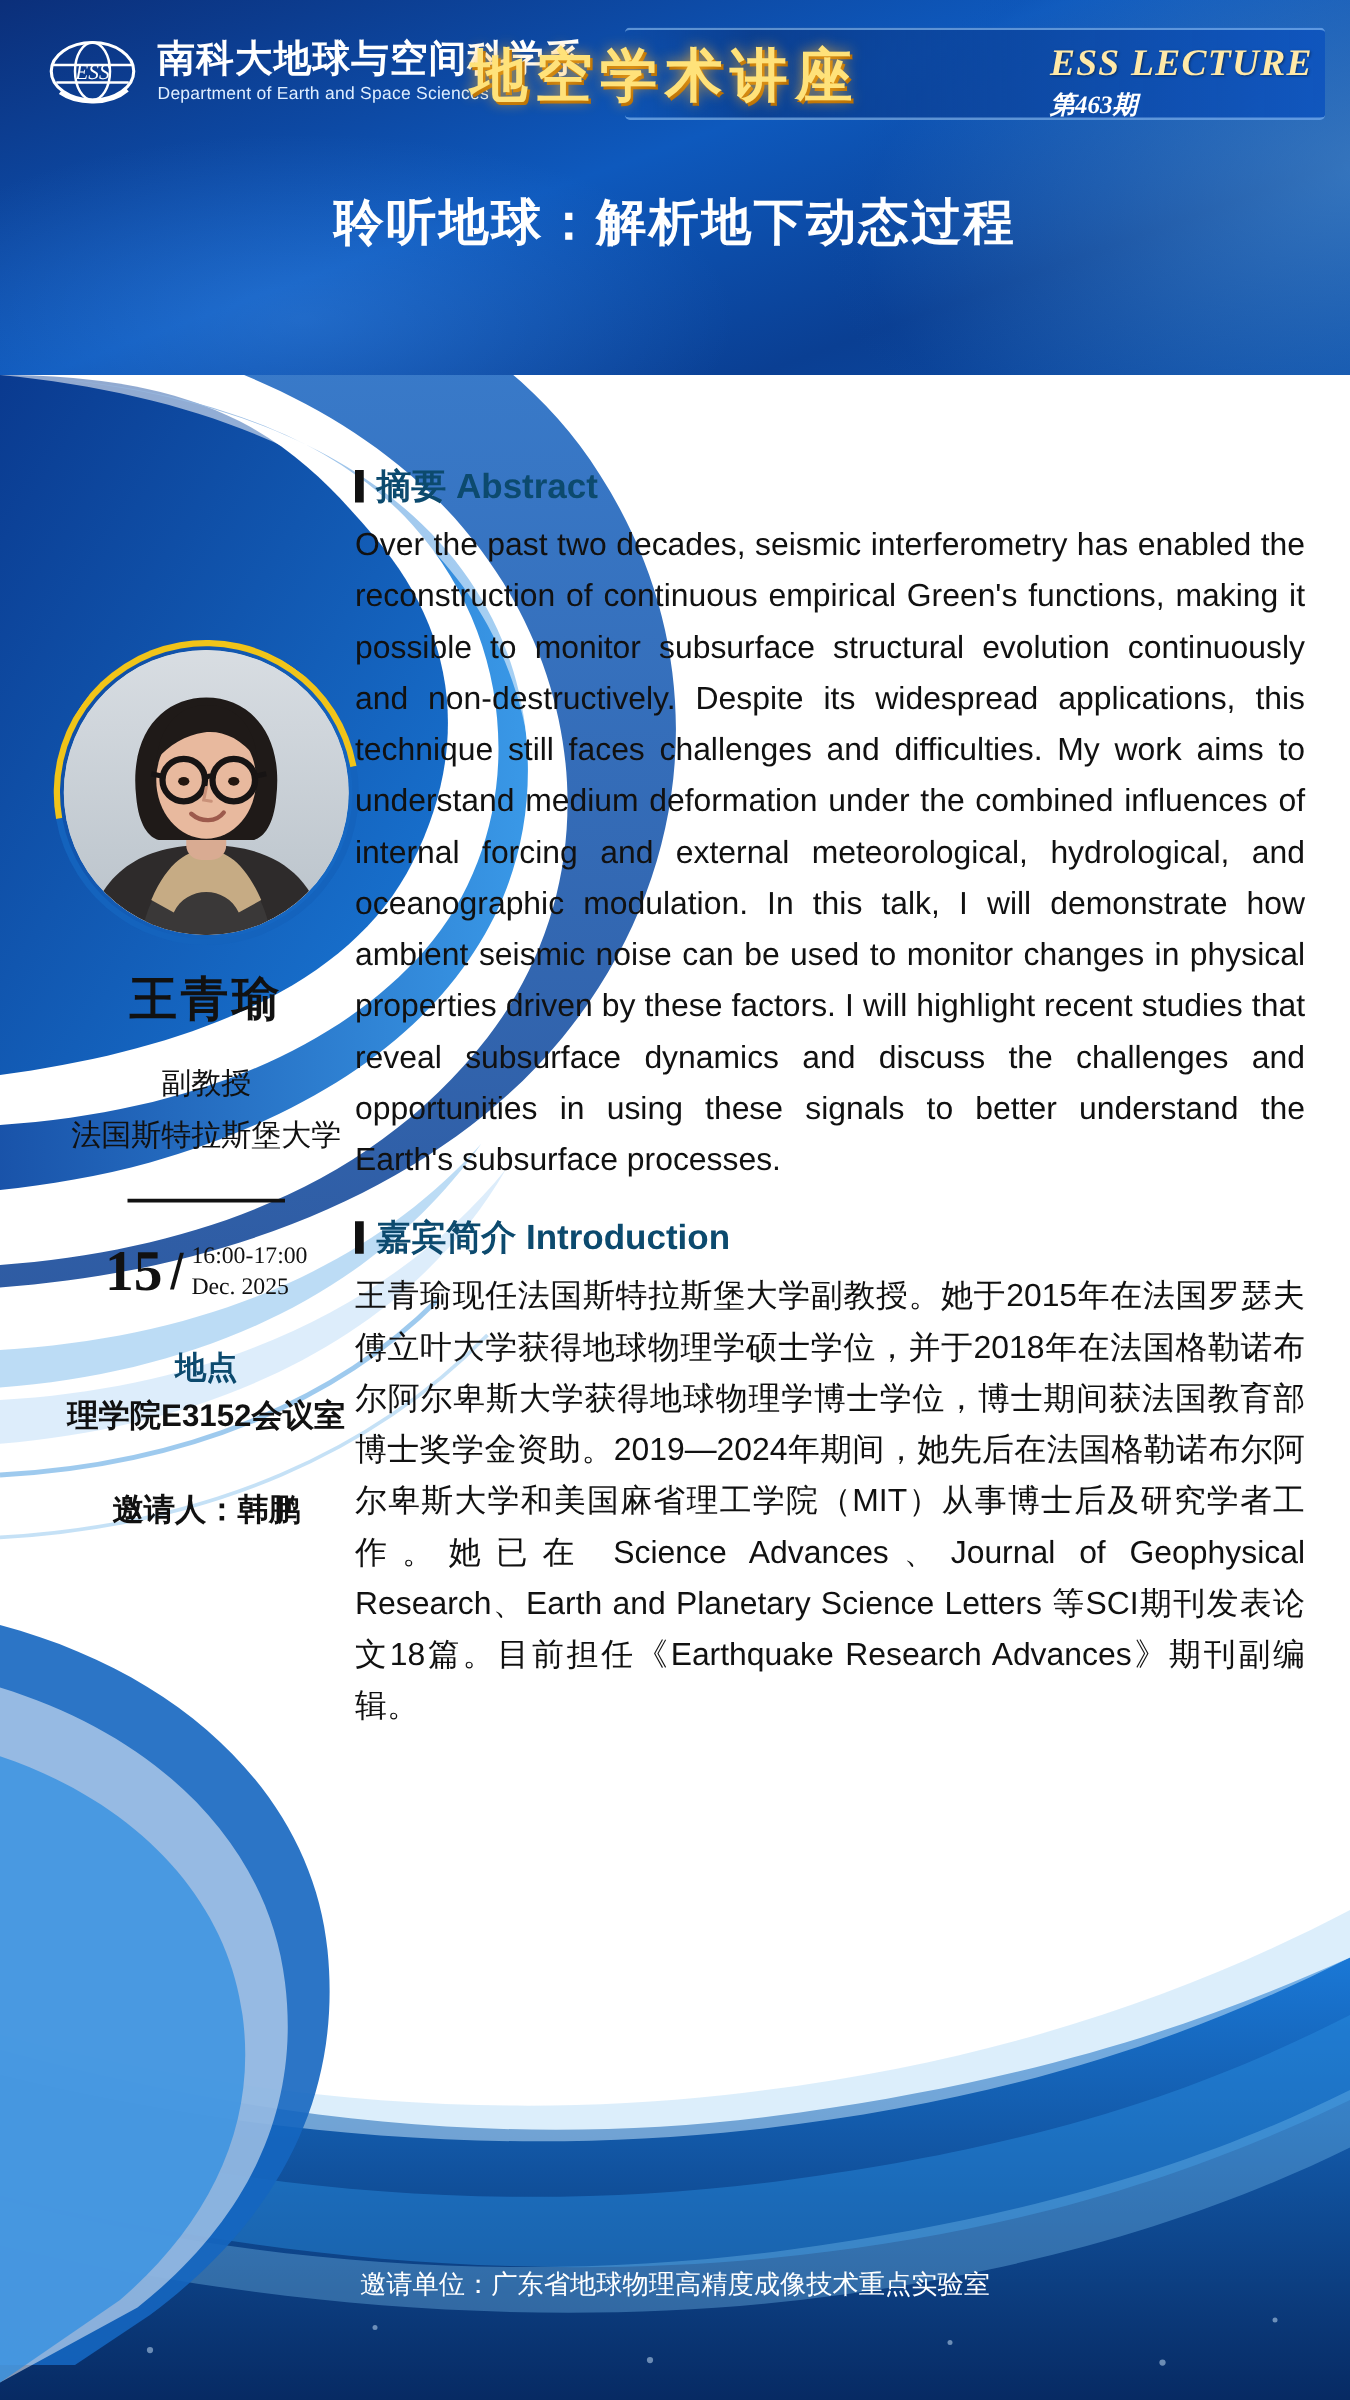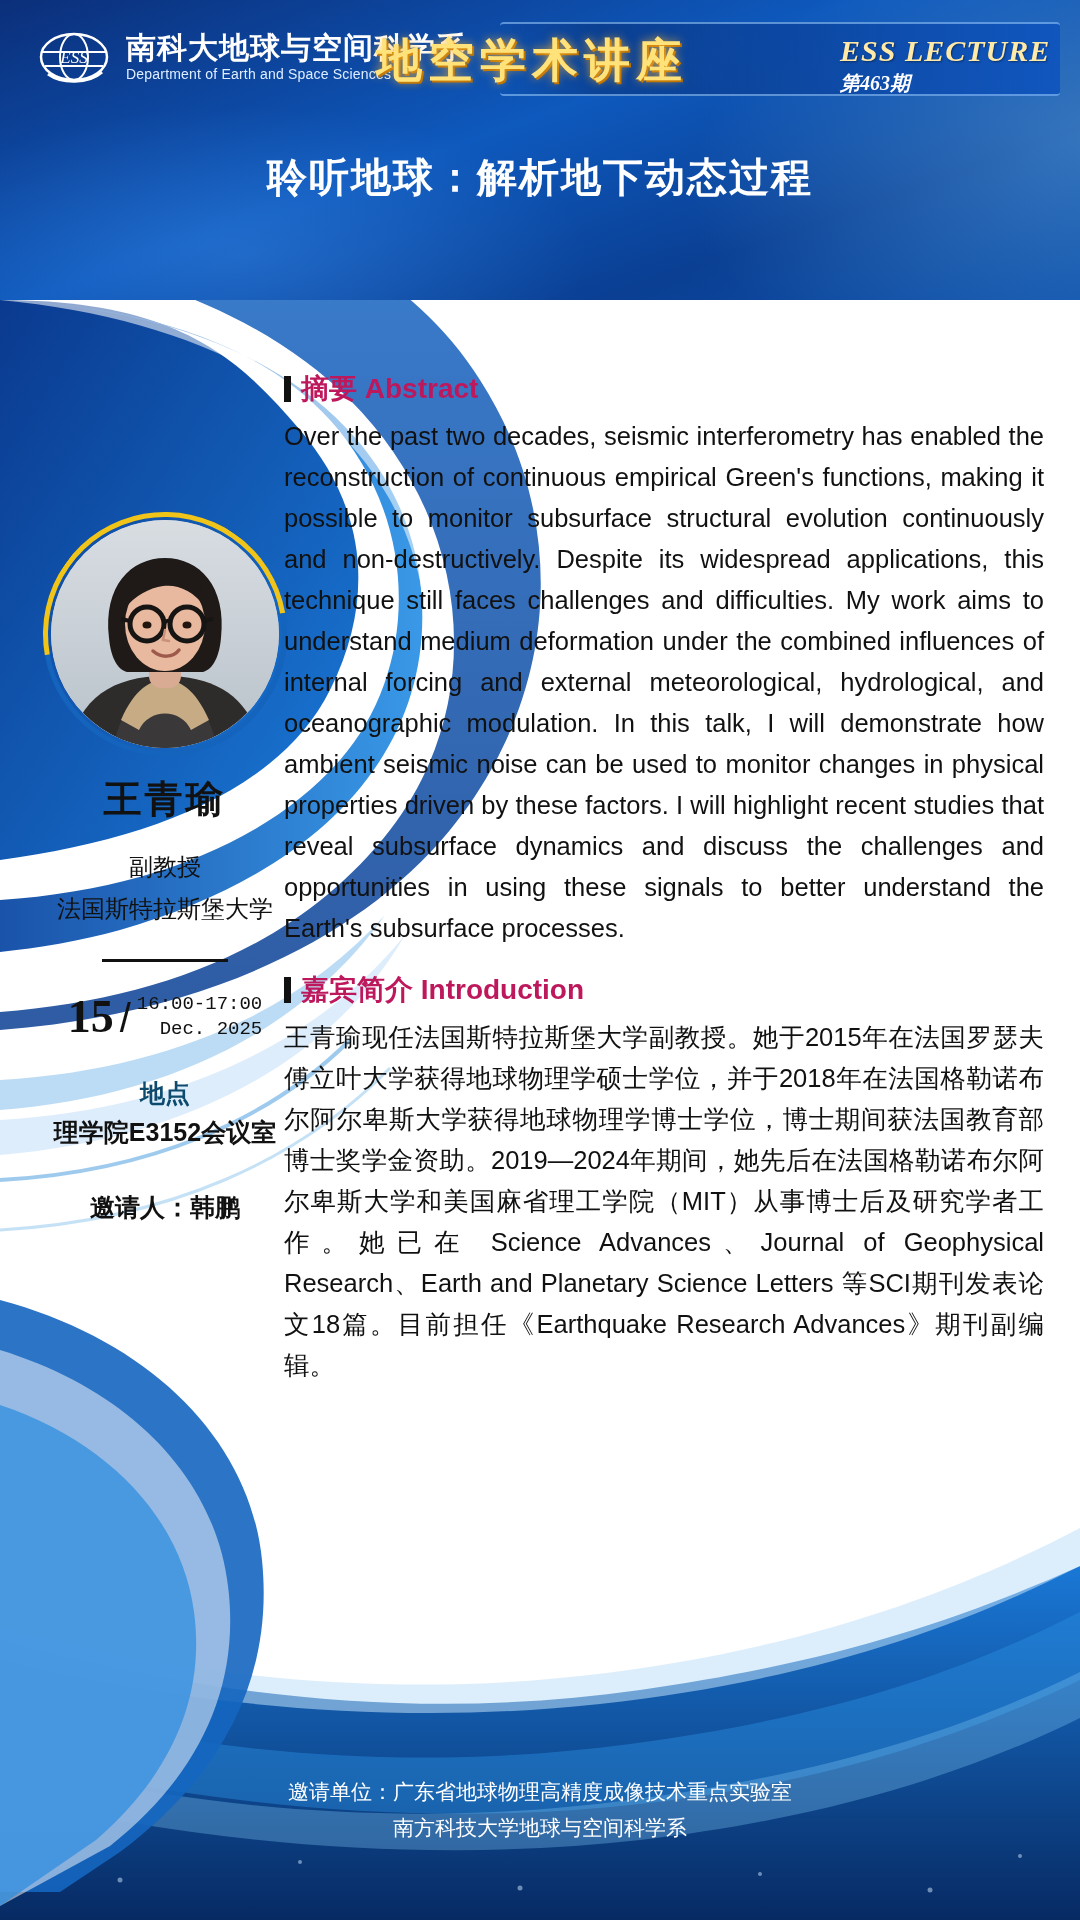--- a/index.html
+++ b/index.html
@@ -128,33 +128,33 @@
     margin-top: 22px; font-size: 24px; color: #111111; line-height: 40px;
   }
   .divider {
     width: 126px; height: 3px; background: #111; margin: 30px auto 0;
   }
   .date-row {
     margin-top: 28px; display: flex; align-items: center; justify-content: center; gap: 6px;
   }
   .date-day { font-size: 46px; font-weight: bold; color: #111; font-family: "Liberation Serif", serif; }
   .date-slash { font-size: 40px; color: #111; font-weight: 300; transform: translateY(2px); }
-  .date-sub { text-align: right; font-size: 19px; color: #111; line-height: 25px; font-family: Liberation Mono, monospace; }
+  .date-sub { text-align: left; font-size: 19px; color: #111; line-height: 25px; font-family: Liberation Serif, serif; }
 
   .place-label { margin-top: 34px; font-size: 25px; font-weight: bold; color: #0c4a6e; }
   .place-value { margin-top: 6px; font-size: 25px; font-weight: bold; color: #111; }
   .host { margin-top: 42px; font-size: 25px; font-weight: bold; color: #111; }
 
   
   .right-col {
     position: absolute; left: 284px; top: 370px; width: 760px;
   }
   .sec-head {
     display: flex; align-items: center; gap: 10px;
-    font-size: 28px; font-weight: bold; color: #be185d;
+    font-size: 28px; font-weight: bold; color: #0c4a6e;
     margin-bottom: 8px;
   }
   .sec-bar { display: inline-block; width: 7px; height: 26px; background: #111; }
   .abstract-body {
     font-size: 25.5px; line-height: 41px; color: #111;
     text-align: justify; text-justify: inter-word;
     hyphens: none;
   }
   .intro-head { margin-top: 22px; }
   .intro-body {
@@ -341,17 +341,16 @@
     <div class="sec-head intro-head">
       <span class="sec-bar"></span>
       <span>嘉宾简介 Introduction</span>
     </div>
     <div class="intro-body">王青瑜现任法国斯特拉斯堡大学副教授。她于2015年在法国罗瑟夫傅立叶大学获得地球物理学硕士学位，并于2018年在法国格勒诺布尔阿尔卑斯大学获得地球物理学博士学位，博士期间获法国教育部博士奖学金资助。2019—2024年期间，她先后在法国格勒诺布尔阿尔卑斯大学和美国麻省理工学院（MIT）从事博士后及研究学者工作。她已在 Science Advances、Journal of Geophysical Research、Earth and Planetary Science Letters 等SCI期刊发表论文18篇。目前担任《Earthquake Research Advances》期刊副编辑。</div>
   </div>
 
   <div class="footer">
     <div class="footer-text">
       <div>邀请单位：广东省地球物理高精度成像技术重点实验室</div>
-      <div>南方科技大学地球与空间科学系</div>
     </div>
   </div>
 
 </div>
 
 </body></html>

